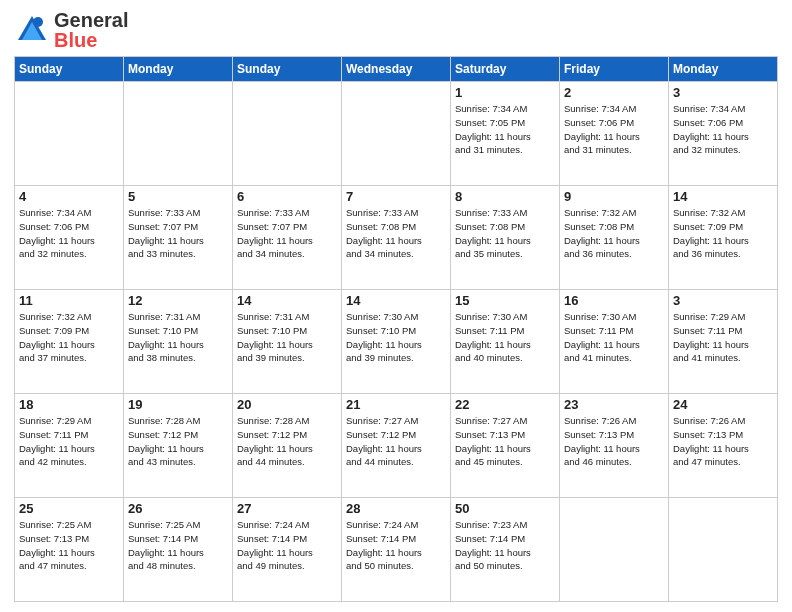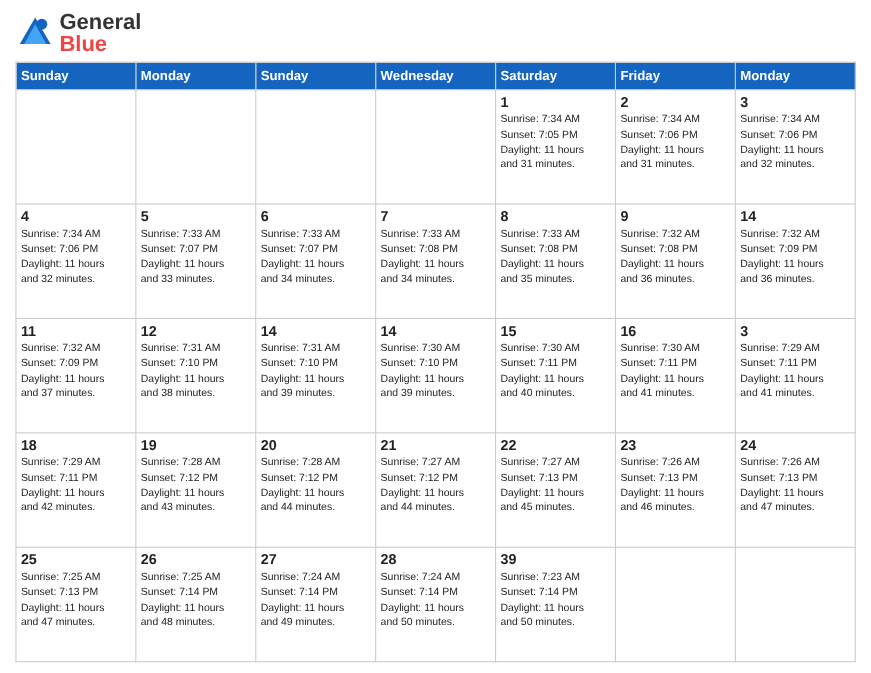--- a/index.html
+++ b/index.html
@@ -324,21 +324,21 @@
 and 49 minutes.</div>
           </td>
           <td>
             <span class="day-num">28</span>
             <div class="day-info" style="white-space: pre-line;">Sunrise: 7:24 AM
 Sunset: 7:14 PM
 Daylight: 11 hours
 and 50 minutes.</div>
           </td>
           <td>
-            <span class="day-num">39</span>
+            <span class="day-num">50</span>
             <div class="day-info" style="white-space: pre-line;">Sunrise: 7:23 AM
 Sunset: 7:14 PM
 Daylight: 11 hours
 and 50 minutes.</div>
           </td>
           <td class="empty-cell"></td>
           <td class="empty-cell"></td>
         </tr>
       </tbody>
   </table>

